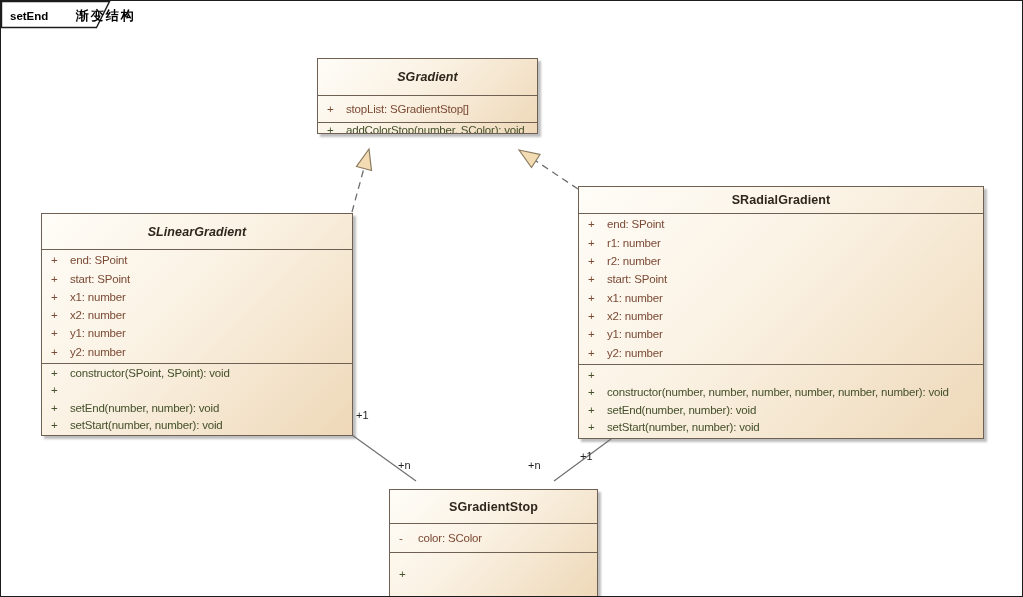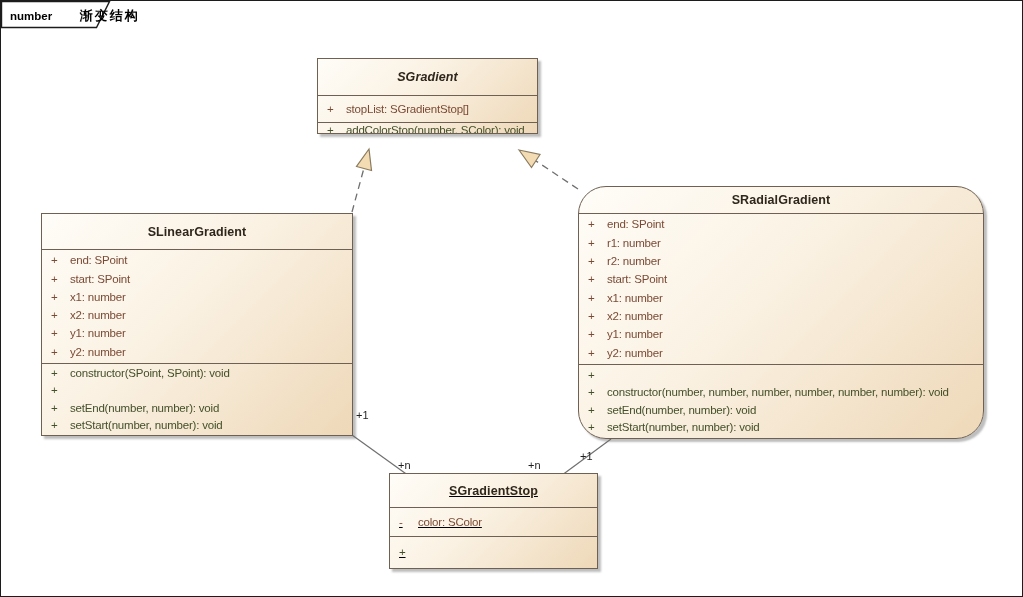--- a/index.html
+++ b/index.html
@@ -101,21 +101,21 @@
   <div class="mult-label" style="left:355px;top:408px;">+1</div>
   <div class="mult-label" style="left:397px;top:458px;">+n</div>
   <div class="mult-label" style="left:527px;top:458px;">+n</div>
   <div class="mult-label" style="left:579px;top:449px;">+1</div>
 
   <div class="frame-tab">
     <svg width="120" height="32" viewBox="0 0 120 32">
       <path d="M0.5,0.5 L108.5,0.5 L95.5,26.5 L0.5,26.5 Z" fill="#ffffff" stroke="#1c1c1c" stroke-width="1.4"></path>
     </svg>
     <div class="frame-tab-text">
-      <span class="frame-keyword">number</span>
+      <span class="frame-keyword">setEnd</span>
       <span class="frame-title">渐变结构</span>
     </div>
   </div>
 
   <div class="uml-class" style="left:316px;top:57px;width:221px;height:76px;">
     <div class="cls-header" style="height:36px;">
       <span class="cls-title abstract">SGradient</span>
     </div>
     <div class="cls-section" style="height:27px;">
         <div class="member-row attr">
@@ -125,21 +125,21 @@
       </div>
     <div class="cls-section" style="flex:1 1 auto;">
         <div class="member-row method">
           <span class="vis">+</span>
           <span class="mtext">addColorStop(number, SColor): void</span>
         </div>
       </div>
   </div>
 
   <div class="uml-class" style="left:40px;top:212px;width:312px;height:223px;">
-    <div class="cls-header" style="height:35px;">
+    <div class="cls-header" style="height:35px;font-style:italic;">
       <span class="cls-title">SLinearGradient</span>
     </div>
     <div class="cls-section" style="height:114px;">
         <div class="member-row attr">
           <span class="vis">+</span>
           <span class="mtext">end: SPoint</span>
         </div>
         <div class="member-row attr">
           <span class="vis">+</span>
           <span class="mtext">start: SPoint</span>
@@ -173,21 +173,21 @@
           <span class="vis">+</span>
           <span class="mtext">setEnd(number, number): void</span>
         </div>
         <div class="member-row method">
           <span class="vis">+</span>
           <span class="mtext">setStart(number, number): void</span>
         </div>
       </div>
   </div>
 
-  <div class="uml-class" style="left:577px;top:185px;width:406px;height:253px;border-radius:28px;">
+  <div class="uml-class" style="left:577px;top:185px;width:406px;height:253px;">
     <div class="cls-header" style="height:26px;">
       <span class="cls-title">SRadialGradient</span>
     </div>
     <div class="cls-section" style="height:151px;">
         <div class="member-row attr">
           <span class="vis">+</span>
           <span class="mtext">end: SPoint</span>
         </div>
         <div class="member-row attr">
           <span class="vis">+</span>
@@ -230,21 +230,21 @@
           <span class="vis">+</span>
           <span class="mtext">setEnd(number, number): void</span>
         </div>
         <div class="member-row method">
           <span class="vis">+</span>
           <span class="mtext">setStart(number, number): void</span>
         </div>
       </div>
   </div>
 
-  <div class="uml-class" style="left:388px;top:472px;width:209px;height:96px;text-decoration:underline;">
+  <div class="uml-class" style="left:388px;top:488px;width:209px;height:108px;">
     <div class="cls-header" style="height:33px;">
       <span class="cls-title">SGradientStop</span>
     </div>
     <div class="cls-section" style="height:29px;">
         <div class="member-row attr">
           <span class="vis">-</span>
           <span class="mtext">color: SColor</span>
         </div>
       </div>
     <div class="cls-section" style="flex:1 1 auto;">

